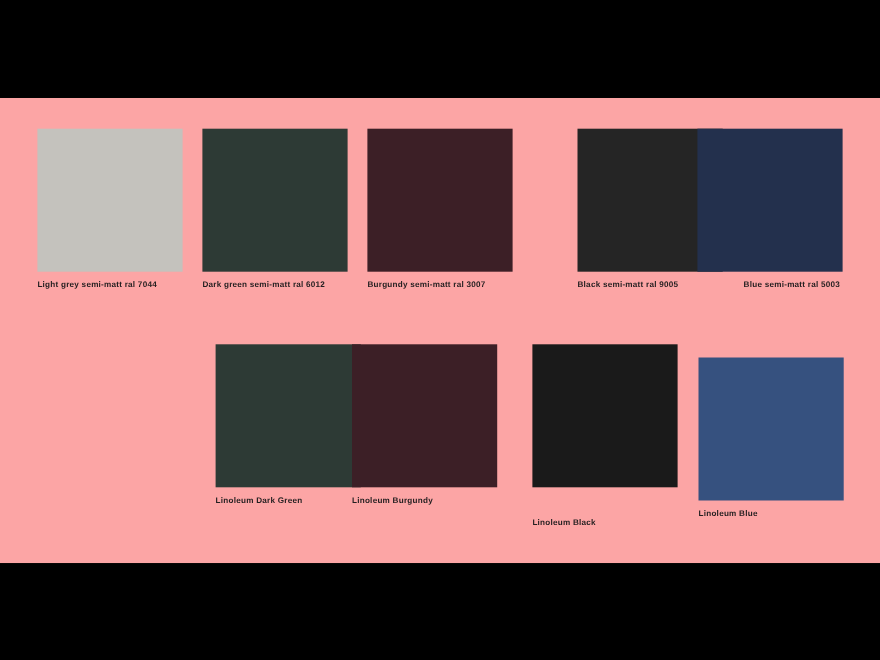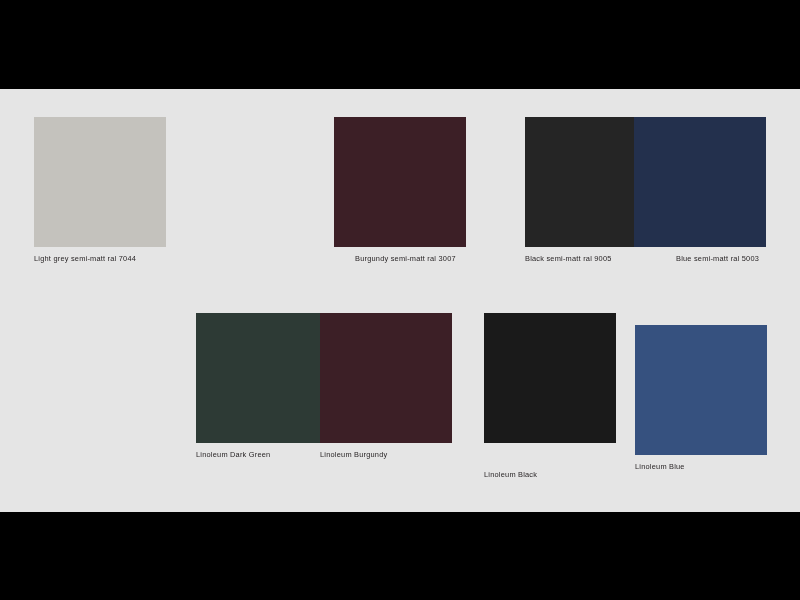--- a/index.html
+++ b/index.html
@@ -93,33 +93,37 @@
   .row-2 .c3 { left:484px; }
   .row-2 .c4 { left:635px; top:12px; }
 </style>
 </head>
 <body>
 
 <div id="stage">
 
   <div class="letterbox top" style="background-color: rgb(0, 0, 0);"></div>
 
-  <div id="canvas" style="background-color: #e5e5e5;">
+  <div id="canvas" style="background-color: #fca5a5; font-weight: bold;">
 
     <div class="swatch-row row-1">
 
       <div class="swatch-cell c0">
         <span class="swatch-chip" style="background-color: rgb(196, 194, 189);"></span>
         <span class="swatch-label" style="color: rgb(35, 31, 32);">Light grey semi-matt ral 7044</span>
       </div>
 
+      <div class="swatch-cell c1">
+        <span class="swatch-chip" style="background-color: rgb(45, 58, 53);"></span>
+        <span class="swatch-label" style="color: rgb(35, 31, 32);">Dark green semi-matt ral 6012</span>
+      </div>
 
       <div class="swatch-cell c2">
         <span class="swatch-chip" style="background-color: rgb(60, 31, 38);"></span>
-        <span class="swatch-label" style="color: rgb(35, 31, 32); margin-left: 21px;">Burgundy semi-matt ral 3007</span>
+        <span class="swatch-label" style="color: rgb(35, 31, 32);">Burgundy semi-matt ral 3007</span>
       </div>
 
       <div class="swatch-cell c3">
         <span class="swatch-chip" style="background-color: rgb(37, 37, 37);"></span>
         <span class="swatch-label" style="color: rgb(35, 31, 32);">Black semi-matt ral 9005</span>
       </div>
 
       <div class="swatch-cell c4">
         <span class="swatch-chip" style="background-color: rgb(35, 48, 77);"></span>
         <span class="swatch-label" style="color: rgb(35, 31, 32); padding-left: 42px;">Blue semi-matt ral 5003</span>

